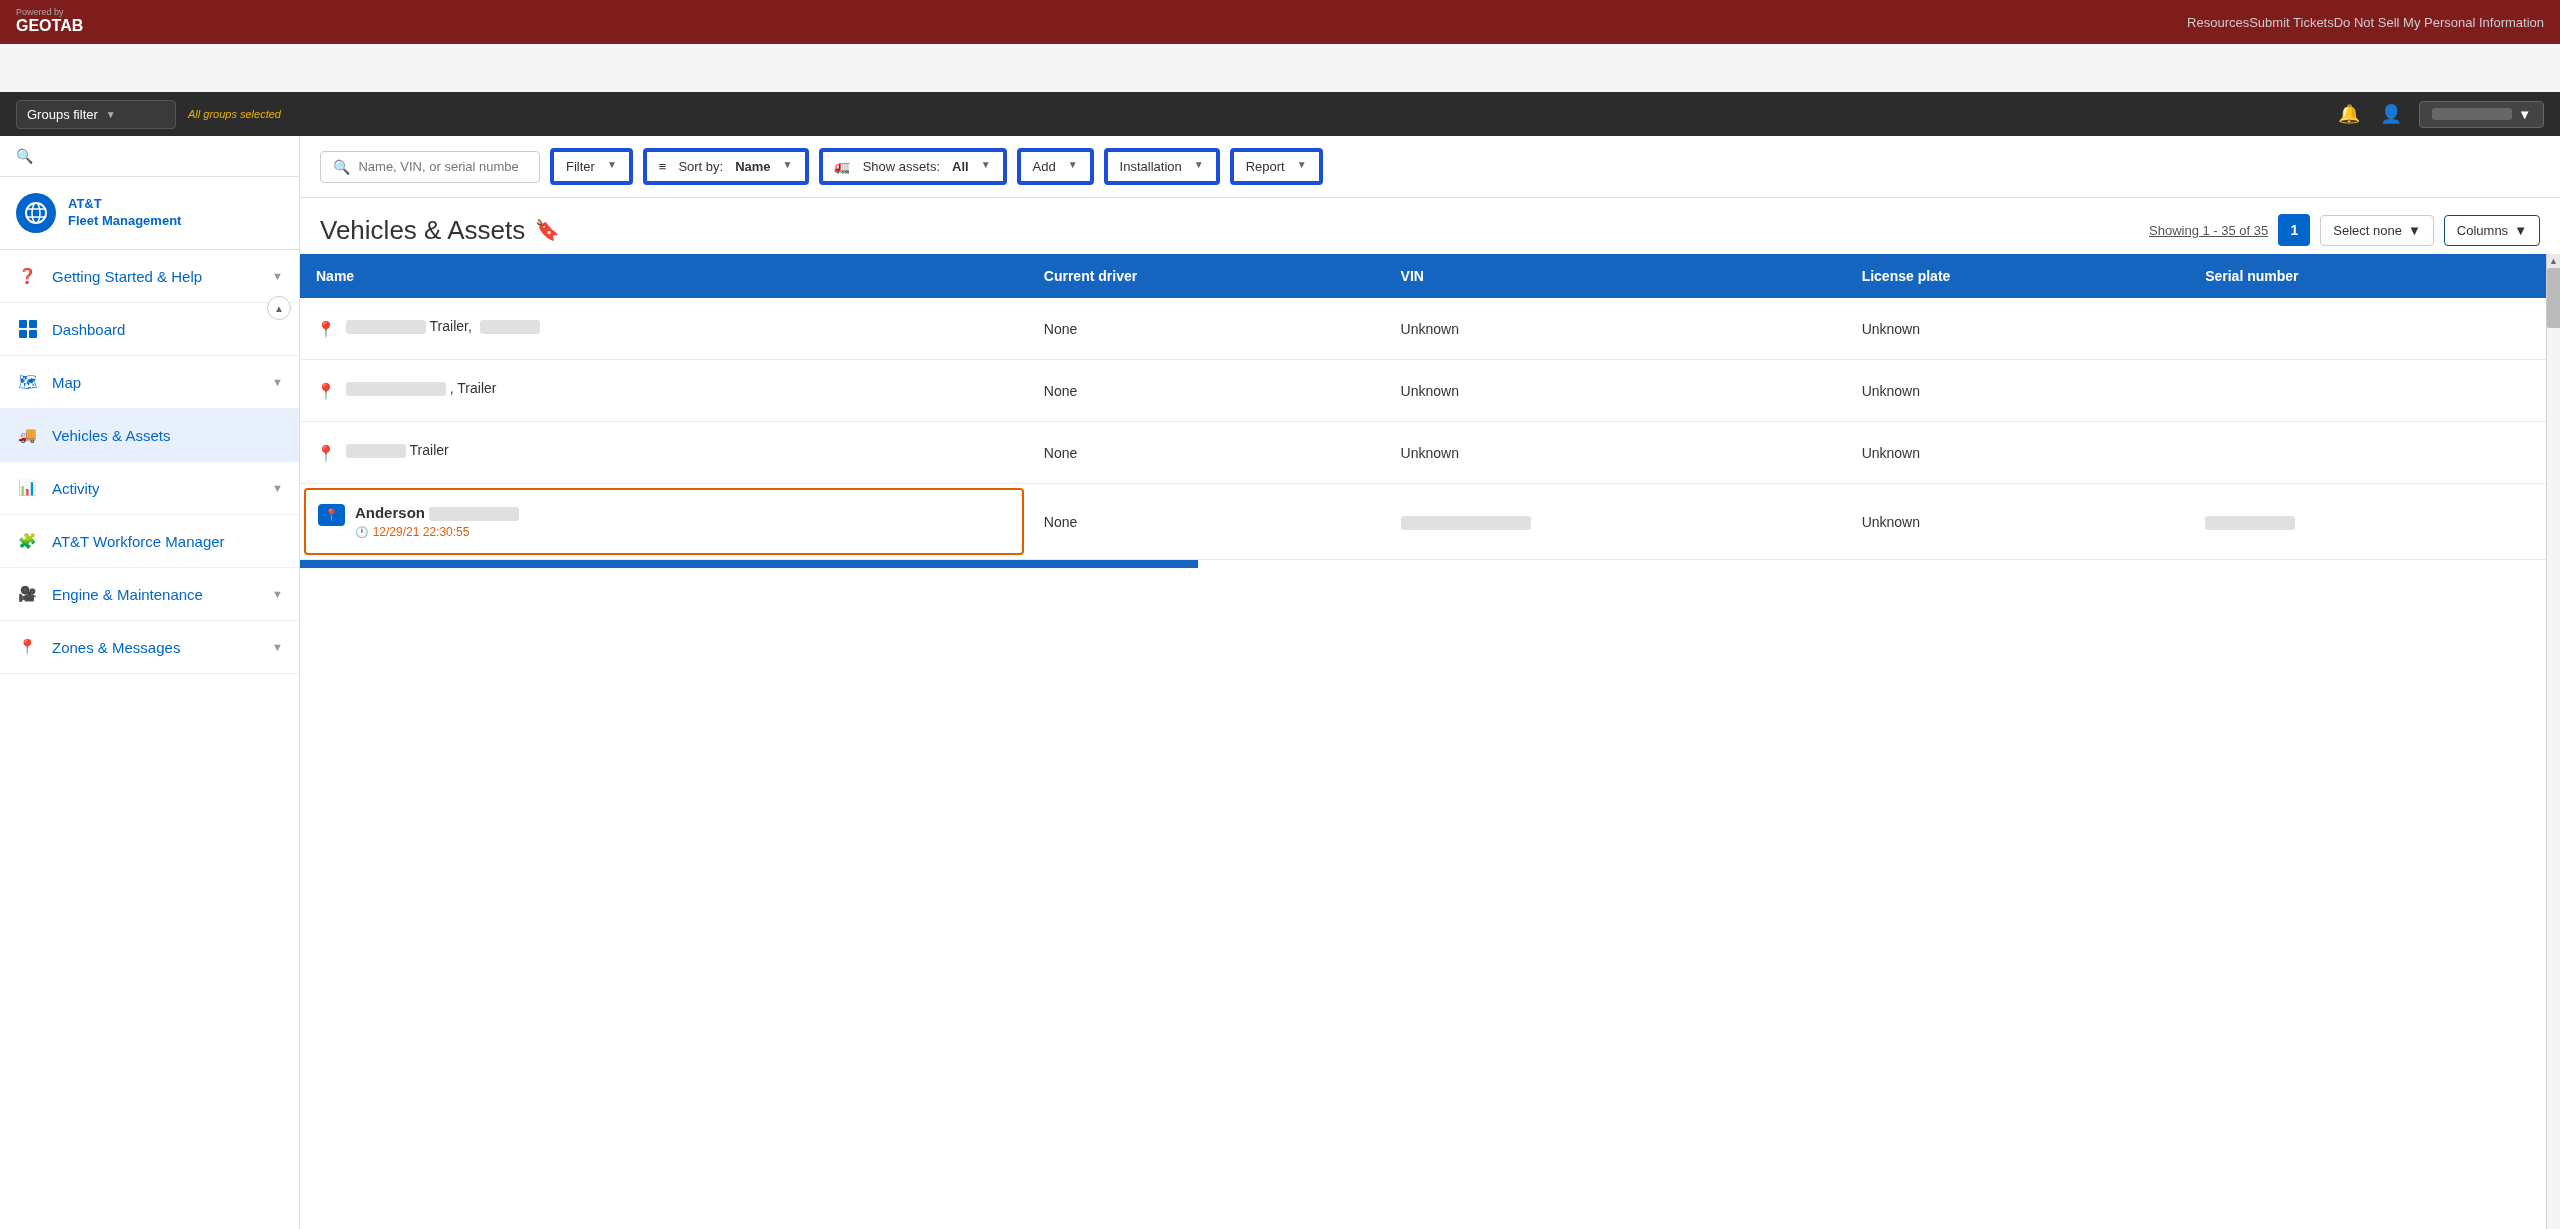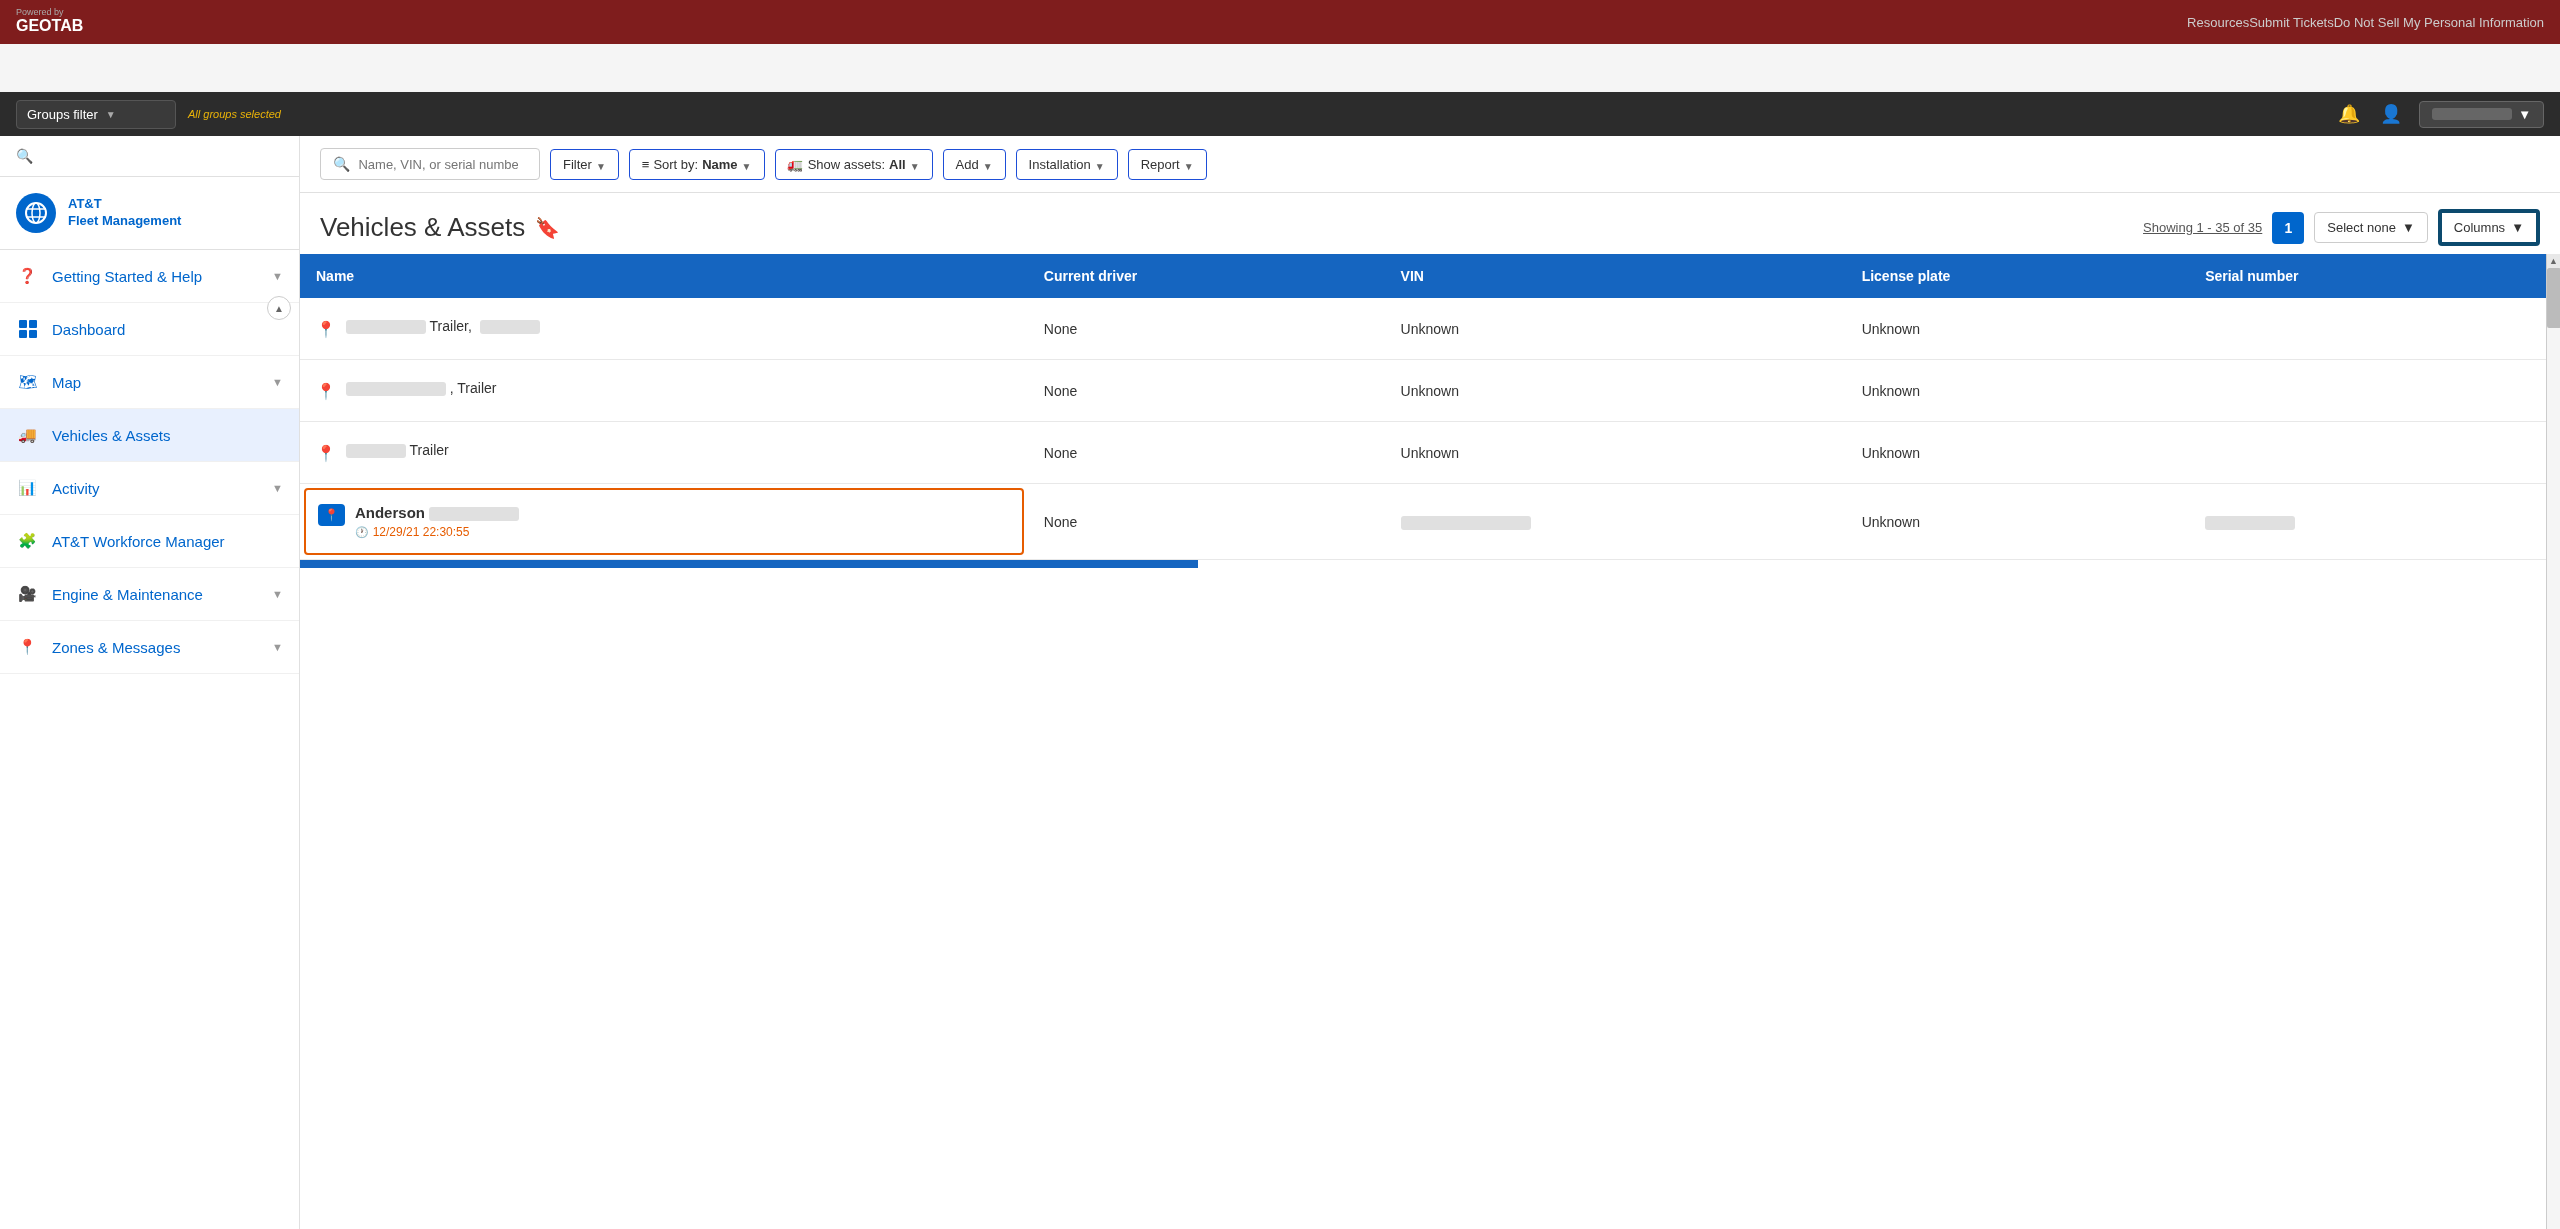--- a/index.html
+++ b/index.html
@@ -184,23 +184,23 @@
     .search-box input {
       border: none;
       outline: none;
       font-size: 13px;
       color: #333;
       background: transparent;
       width: 160px;
     }
     .toolbar-btn {
       display: flex;
-      align-items: flex-end;
-      gap: 4px;
-      border: 1px solid #1d4ed8;
+      align-items: flex-start;
+      gap: 12px;
+      border: 4px solid #1d4ed8;
       border-radius: 4px;
       padding: 7px 12px;
       background: #fff;
       cursor: pointer;
       font-size: 13px;
       color: #333;
       white-space: nowrap;
     }
     .toolbar-btn .chevron { font-size: 10px; color: #666; }
 
@@ -245,21 +245,21 @@
       padding: 7px 12px;
       background: #fff;
       cursor: pointer;
       font-size: 13px;
       color: #333;
     }
     .columns-btn {
       display: flex;
       align-items: center;
       gap: 6px;
-      border: 4px solid #0c4a6e;
+      border: 1px solid #0c4a6e;
       border-radius: 4px;
       padding: 7px 12px;
       background: #fff;
       cursor: pointer;
       font-size: 13px;
       color: #333;
     }
 
     
     .data-table {

